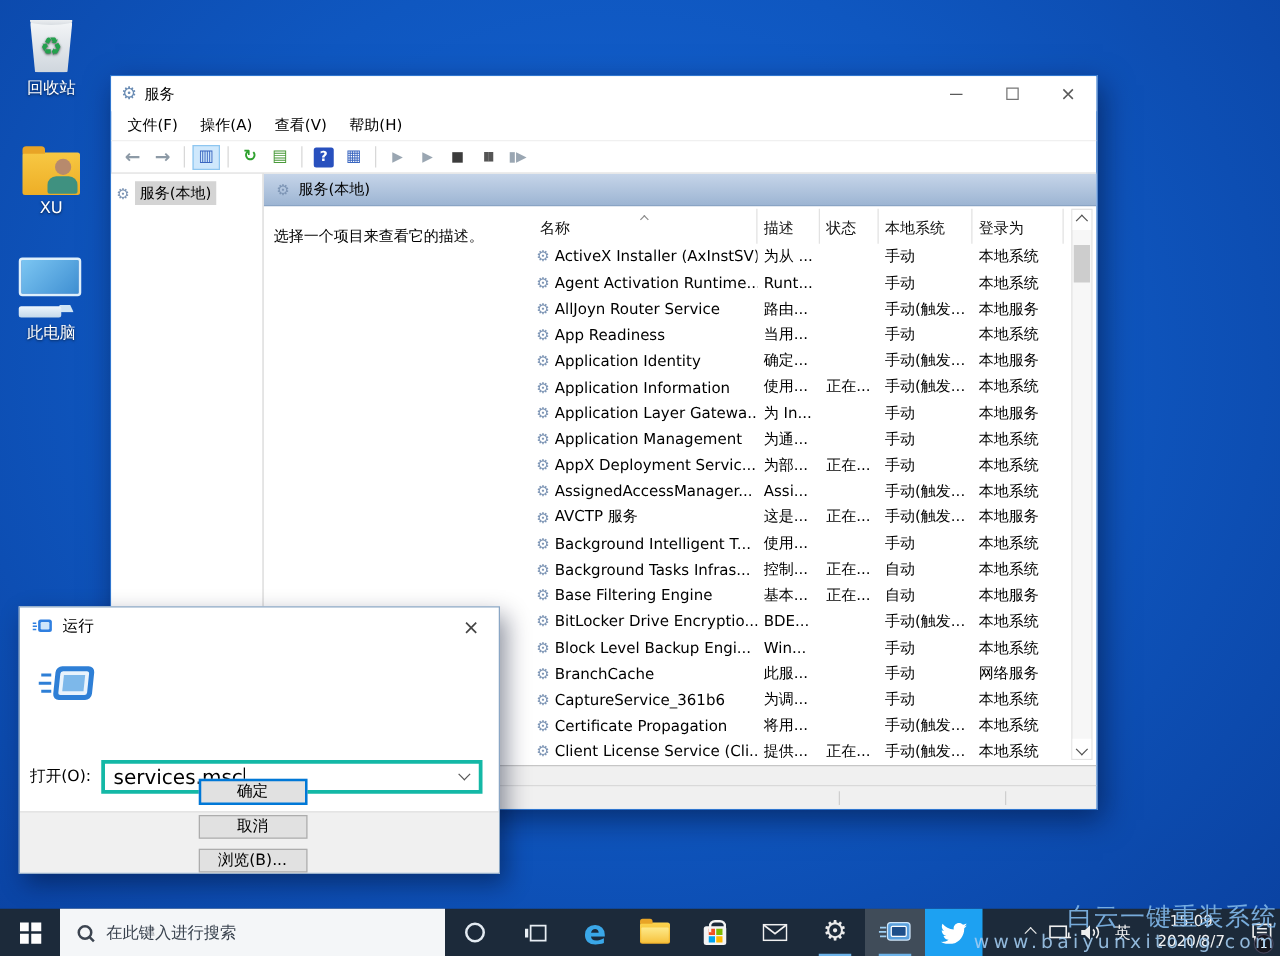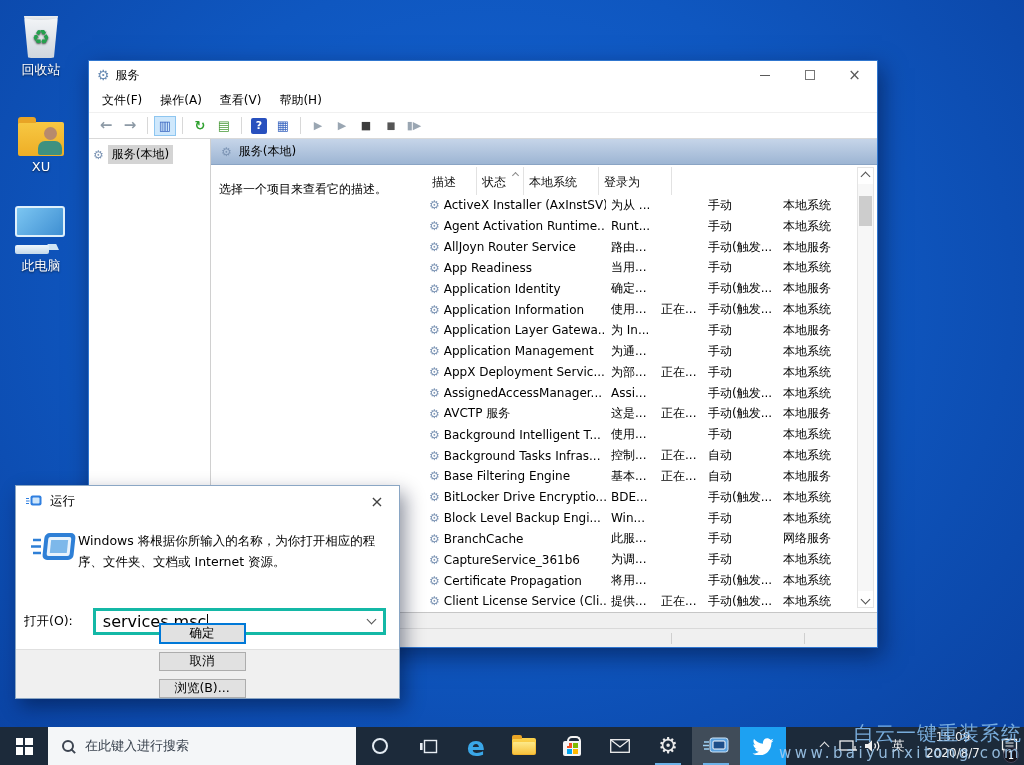--- a/index.html
+++ b/index.html
@@ -102,21 +102,21 @@
 
   
   .run-dialog { position:absolute; left:15px; top:485px; width:385px; height:214px; background:#fff;
     border:1px solid #8aa6c4; box-shadow:5px 8px 18px rgba(0,10,40,.45); z-index:3; font-size:12.5px; color:#000; }
   .run-titlebar { height:30px; display:flex; align-items:center; padding-left:10px; gap:8px; }
   .run-close { margin-left:auto; width:44px; height:100%; display:flex; align-items:center;
     justify-content:center; color:#444; font-size:16px; }
   .run-body { position:relative; height:135px; }
   .run-bigicon { position:absolute; left:14px; top:16px; }
   .run-text { position:absolute; left:62px; top:14px; width:312px; line-height:1.7; }
-  .run-open-row { position:absolute; left:8px; top:92px; right:13px; display:flex; align-items:center; gap:20px; }
+  .run-open-row { position:absolute; left:8px; top:92px; right:13px; display:flex; align-items:center; gap:8px; }
   .combo { flex:1; height:27px; border:3px solid #14b8a6; display:flex; align-items:center;
     padding:0 8px 1px 7px; font-size:16px; }
   .caret { width:1px; height:15px; background:#000; margin-left:1px; }
   .combo .chv { margin-left:auto; color:#555; margin-bottom:3px; }
   .run-footer { position:absolute; left:0; right:0; bottom:0; height:49px; background:#f0f0f0;
     border-top:1px solid #e0e0e0; display:flex; align-items:center; justify-content:flex-end;
     gap:8px; padding-right:11px;flex-direction:column; }
   .btn { width:87px; height:27px; background:#e1e1e1; border:1px solid #adadad; display:flex;
     align-items:center; justify-content:center; font-size:12.5px; }
   .btn.default { border:2px solid #0078d7; }
@@ -252,20 +252,21 @@
       </div>
 
       <div class="svc-pane">
         <div class="pane-header">
           <span class="gear-sm">⚙</span>
           <span>服务(本地)</span>
         </div>
         <div class="pane-desc">选择一个项目来查看它的描述。</div>
 
         <div class="list-header">
+          <span class="hc w-name">名称</span>
           <span class="hc w-desc">描述</span>
           <span class="hc w-status">状态</span>
           <span class="hc w-start">本地系统</span>
           <span class="hc w-logon">登录为</span>
           <span class="hc w-pad"></span>
         </div>
         <span class="chv sm up sort-chv"></span>
 
         <div class="svc-rows">
 
@@ -524,21 +525,20 @@
     </div>
     <div class="run-body">
       <svg class="run-bigicon" width="46" height="34" viewBox="0 0 46 34">
         <g transform="skewX(-6) translate(3,0)">
           <rect x="12" y="1" width="31" height="27" rx="5" fill="#2e7fd6"></rect>
           <rect x="16" y="5" width="23" height="19" rx="2" fill="#e9f3fc"></rect>
           <rect x="19" y="8" width="17" height="13" fill="#7db8ea"></rect>
         </g>
         <path d="M3 8 h8 M1 14.5 h10 M3 21 h8" stroke="#2e7fd6" stroke-width="2.4"></path>
       </svg>
-      <div class="run-text">Windows 将根据你所输入的名称，为你打开相应的程序、文件夹、文档或 Internet 资源。</div>
       <div class="run-open-row">
         <span>打开(O):</span>
         <div class="combo">
           <span>services.msc</span>
           <span class="caret"></span>
           <span class="chv down"></span>
         </div>
       </div>
     </div>
     <div class="run-footer">

